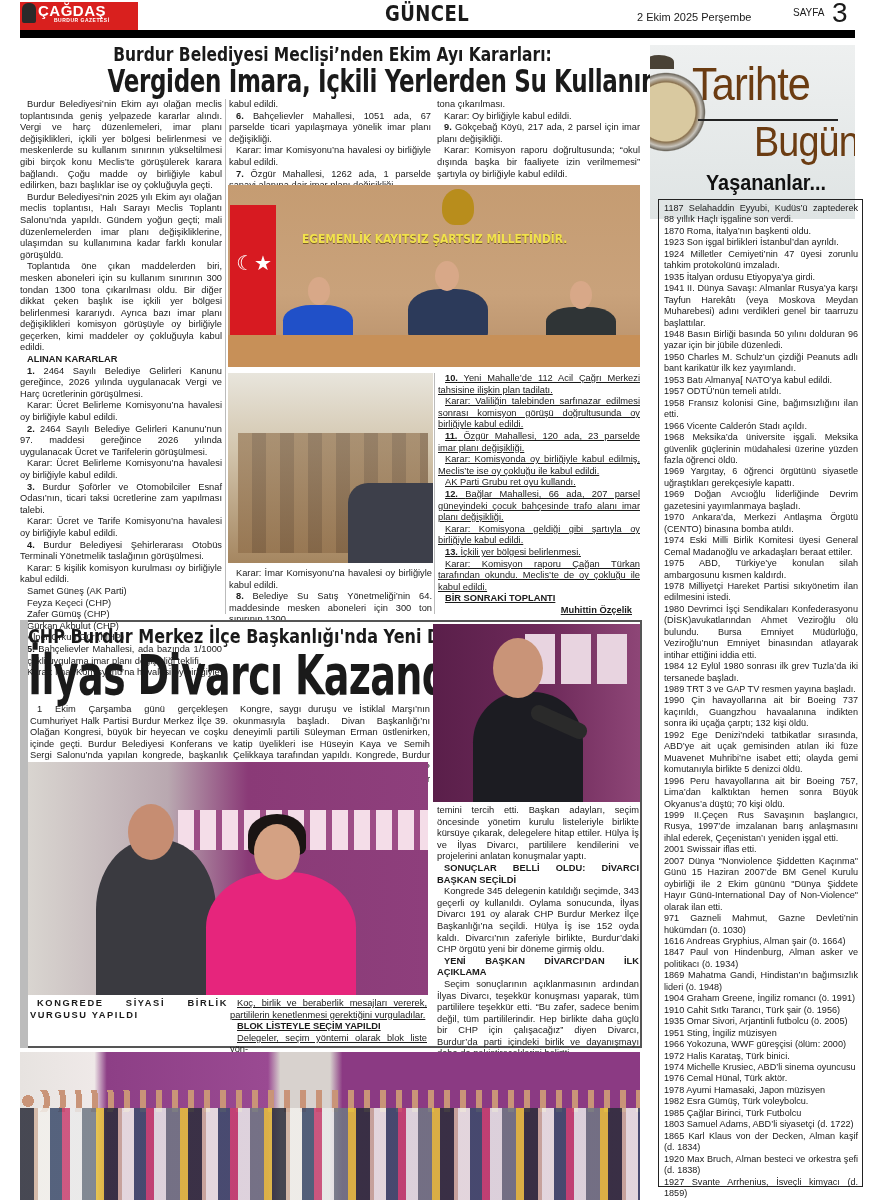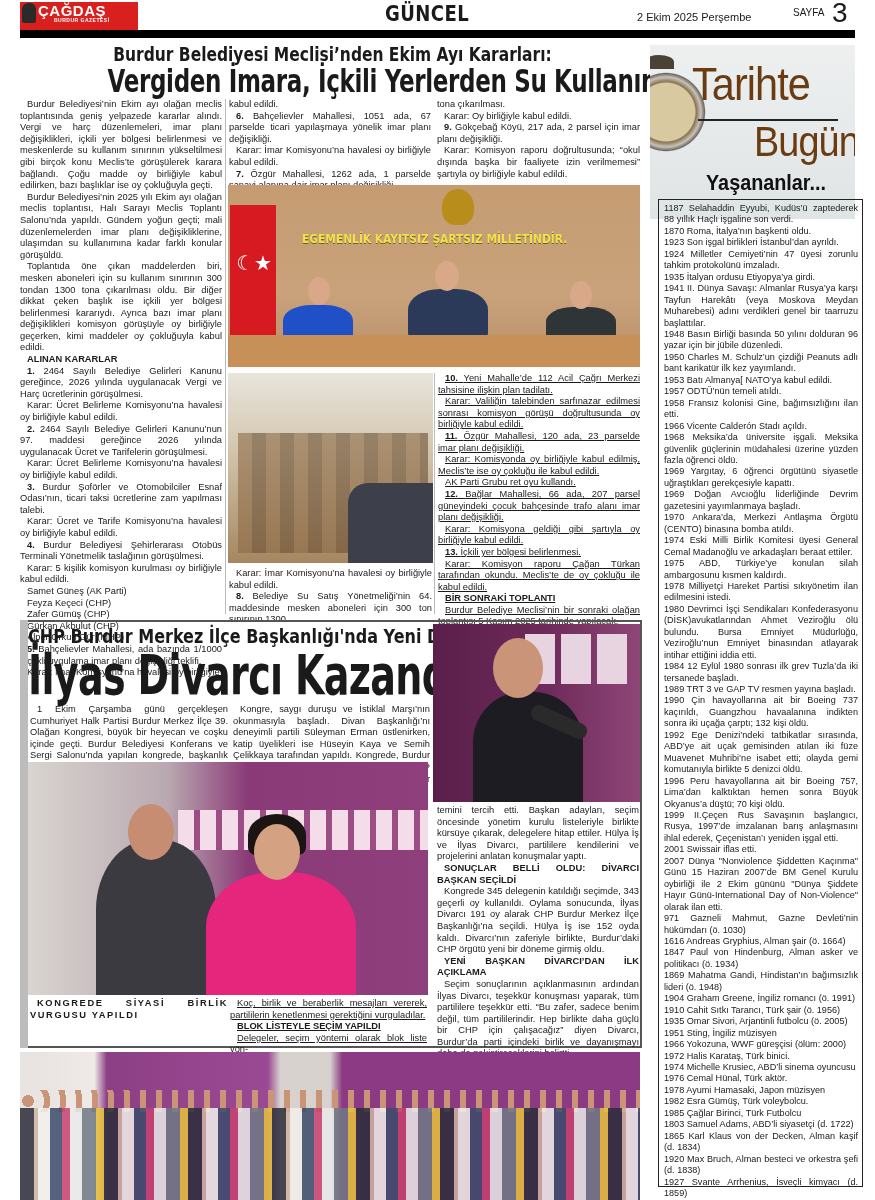--- a/index.html
+++ b/index.html
@@ -186,21 +186,20 @@
   <p><b>10.</b> <span>Yeni Mahalle’de 112 Acil Çağrı Merkezi tahsisine ilişkin plan tadilatı.</span></p>
   <p>Karar: Valiliğin talebinden sarfınazar edilmesi sonrası komisyon görüşü doğrultusunda oy birliğiyle kabul edildi.</p>
   <p><b>11.</b> <span>Özgür Mahallesi, 120 ada, 23 parselde imar planı değişikliği.</span></p>
   <p>Karar: Komisyonda oy birliğiyle kabul edilmiş, Meclis’te ise oy çokluğu ile kabul edildi.</p>
   <p>AK Parti Grubu ret oyu kullandı.</p>
   <p><b>12.</b> <span>Bağlar Mahallesi, 66 ada, 207 parsel güneyindeki çocuk bahçesinde trafo alanı imar planı değişikliği.</span></p>
   <p>Karar: Komisyona geldiği gibi şartıyla oy birliğiyle kabul edildi.</p>
   <p><b>13.</b> <span>İçkili yer bölgesi belirlenmesi.</span></p>
   <p>Karar: Komisyon raporu Çağan Türkan tarafından okundu. Meclis’te de oy çokluğu ile kabul edildi.</p>
   <p class="sub">BİR SONRAKİ TOPLANTI</p>
-  <p>Burdur Belediye Meclisi’nin bir sonraki olağan toplantısı 5 Kasım 2025 tarihinde yapılacak.</p>
   <p class="sig">Muhittin Özçelik</p>
 </div>
 
 <div class="frame"></div>
 <div class="frame-side"></div>
 <div class="kicker2">CHP Burdur Merkez İlçe Başkanlığı'nda Yeni Dönem:</div>
 <div class="head2">İlyas Divarcı Kazandı</div>
 
 <div class="col" style="left:30px; top:704px; width:198px;">
   <p>1 Ekim Çarşamba günü gerçekleşen Cumhuriyet Halk Partisi Burdur Merkez İlçe 39. Olağan Kongresi, büyük bir heyecan ve coşku içinde geçti. Burdur Belediyesi Konferans ve Sergi Salonu’nda yapılan kongrede, başkanlık için İlyas Divarcı ve Hülya İş yarıştı. Yoğun bir katılımın olduğu kongrede, üyeler oylarını kullanarak yeni başkanlarını</p>

